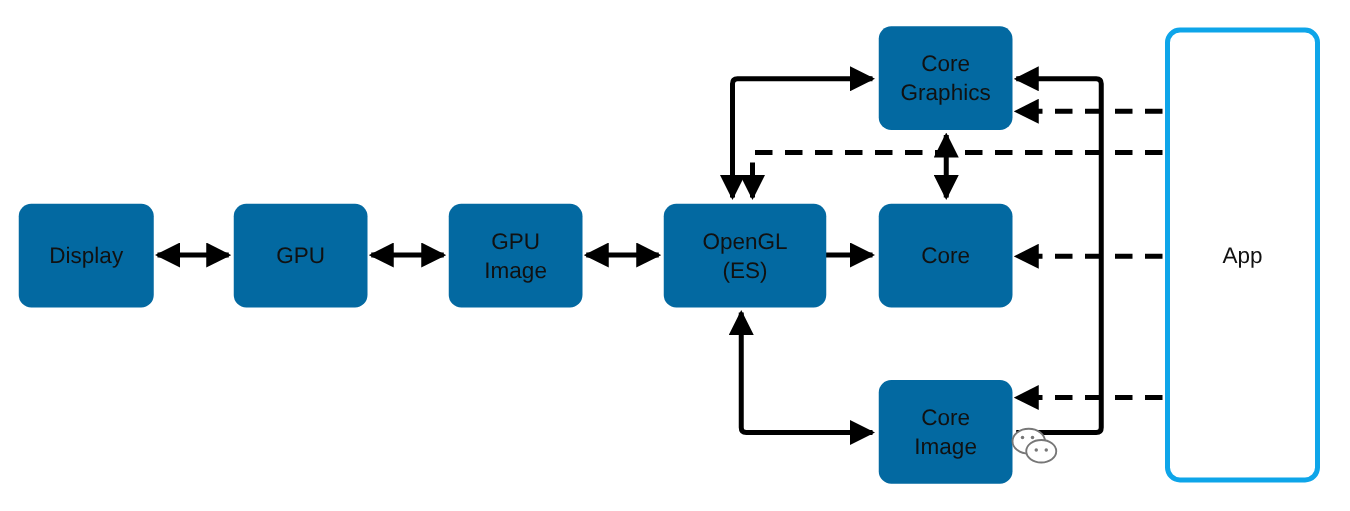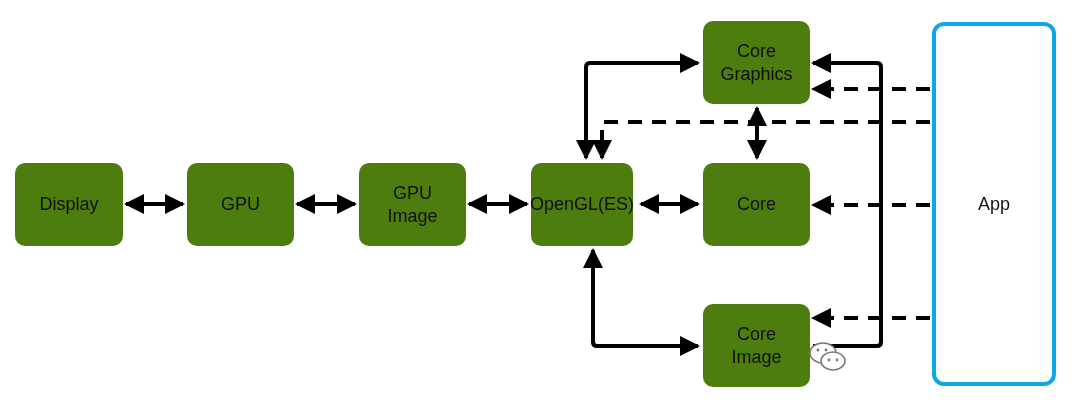--- a/index.html
+++ b/index.html
@@ -1,18 +1,18 @@
 <!DOCTYPE html>
 <html><head>
 <meta charset="utf-8">
 <style>
   html, body { margin:0; padding:0; background:#ffffff; }
   body { width:1080px; height:409px; position:relative; overflow:hidden;
          font-family:"Liberation Sans", sans-serif; }
-  .node { position:absolute; background:#4d7c0f; border-radius:10px;
+  .node { position:absolute; background:#0369a1; border-radius:10px;
           display:flex; align-items:center; justify-content:center; text-align:center;
           font-size:18px; line-height:23px; color:#111; }
   .app { position:absolute; left:932px; top:22px; width:124px; height:364px;
          border:4px solid #0ea5e9; border-radius:12px; box-sizing:border-box; background:#fff;
          display:flex; align-items:center; justify-content:center;
          font-size:18px; color:#111; }
   svg.wires { position:absolute; left:0; top:0; }
   .wm { position:absolute; left:808px; top:340px; display:flex; align-items:center;
         font-size:26px; color:#fff; -webkit-text-stroke:1px #777; letter-spacing:0px; }
   .wm-icon { width:40px; height:34px; margin-right:6px; }
@@ -52,21 +52,21 @@
 <div class="node" style="left:15px;top:163px;width:108px;height:83px;">
   <span>Display</span>
 </div>
 <div class="node" style="left:187px;top:163px;width:107px;height:83px;">
   <span>GPU</span>
 </div>
 <div class="node" style="left:359px;top:163px;width:107px;height:83px;flex-direction:column;">
   <span>GPU</span>
   <span>Image</span>
 </div>
-<div class="node" style="left:531px;top:163px;width:102px;height:83px;flex-direction:row;">
+<div class="node" style="left:531px;top:163px;width:130px;height:83px;flex-direction:column;">
   <span>OpenGL</span>
   <span>(ES)</span>
 </div>
 <div class="node" style="left:703px;top:21px;width:107px;height:83px;flex-direction:column;">
   <span>Core</span>
   <span>Graphics</span>
 </div>
 <div class="node" style="left:703px;top:163px;width:107px;height:83px;flex-direction:column;">
   <span>Core</span>
 </div>

